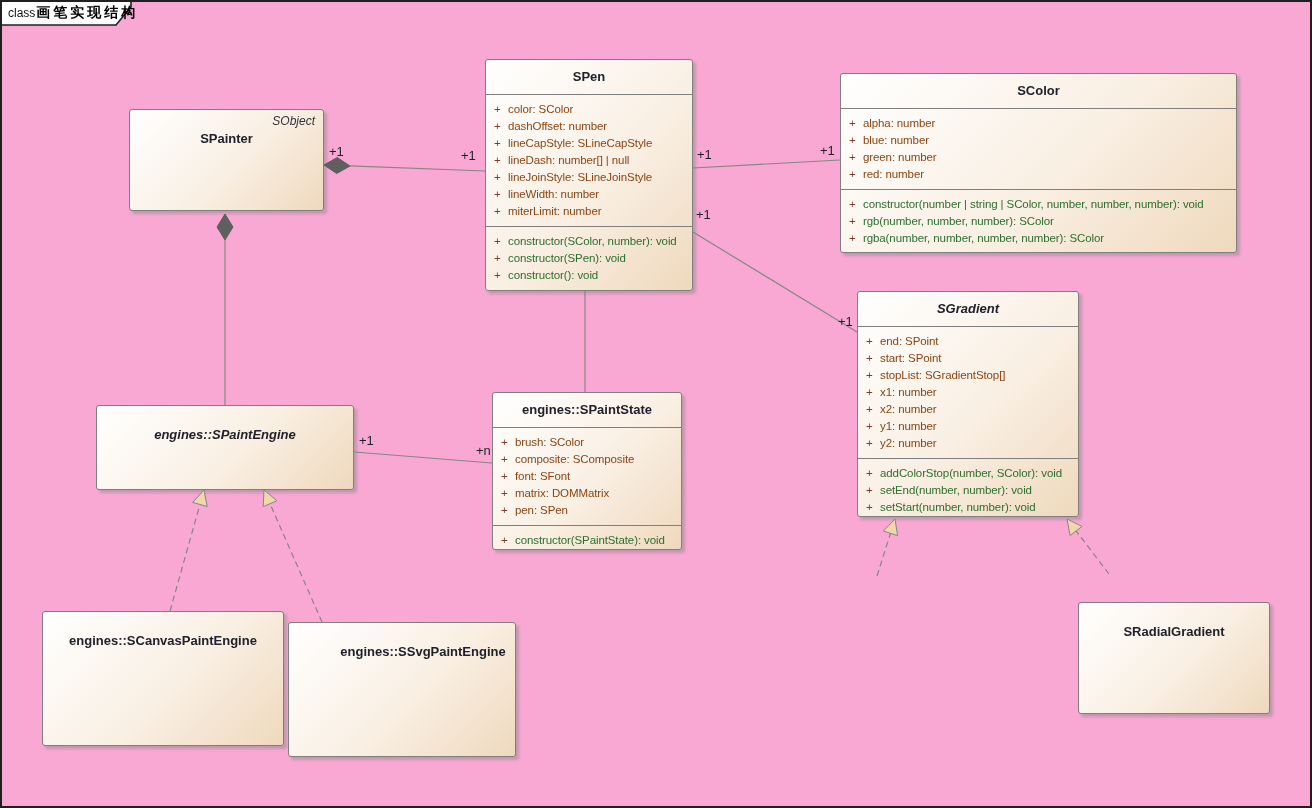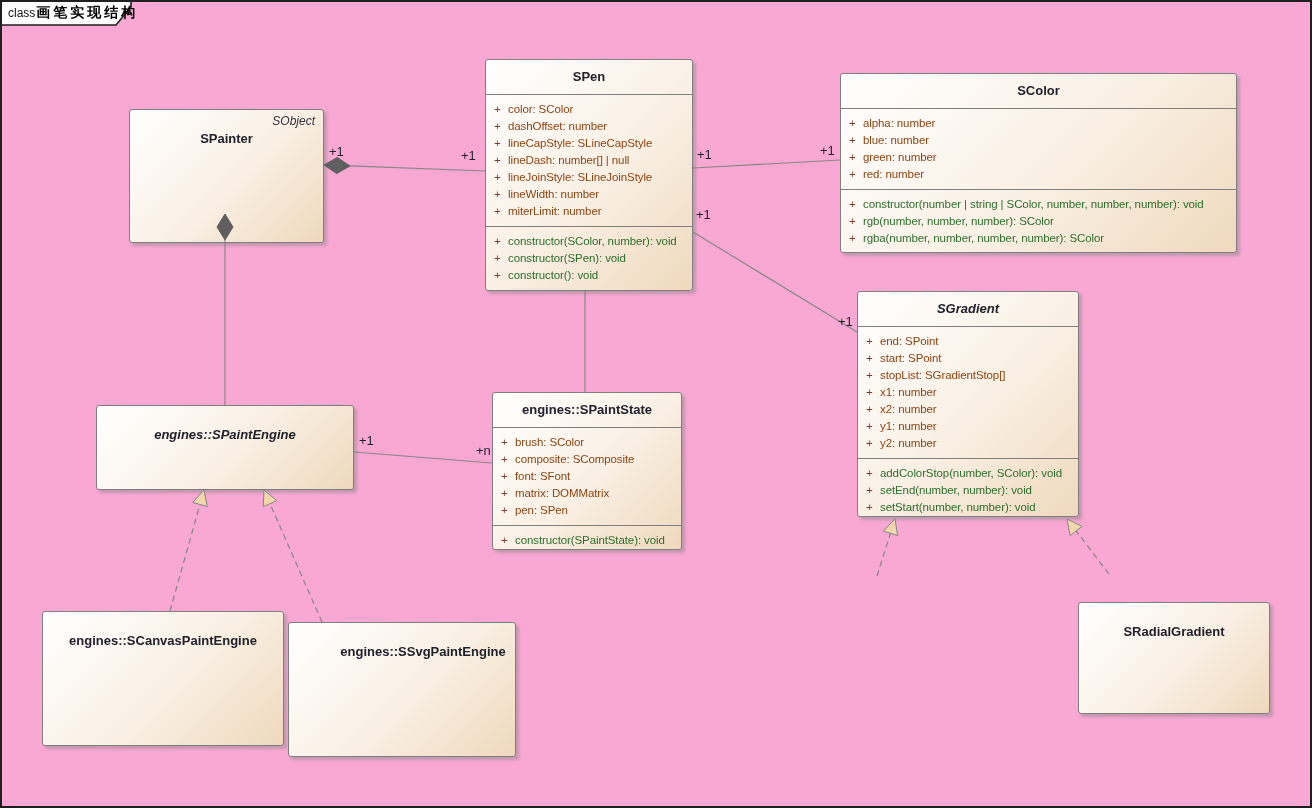--- a/index.html
+++ b/index.html
@@ -56,21 +56,21 @@
 
   <svg class="frame-tab-svg" width="136" height="28">
     <path d="M1,1 H131 V7 L116,25 H1 Z" fill="#ffffff" stroke="#1f1f1f" stroke-width="1.6"></path>
   </svg>
   <div class="tab-label">
     <span class="tab-keyword">class</span>
     <span class="tab-title">画笔实现结构</span>
   </div>
 
   <div id="stage">
-      <div class="classbox empty" style="left: 127px; top: 107px; width: 195px; height: 134px;">
+      <div class="classbox empty" style="left: 127px; top: 107px; width: 195px; height: 102px;">
         <div class="annotation">SObject</div>
         <div class="cb-header">
           <div class="cb-title">SPainter</div>
         </div>
       </div>
       <div class="classbox has-members" style="left: 483px; top: 57px; width: 208px; height: 232px;">
         <div class="cb-header">
           <div class="cb-title">SPen</div>
         </div>
         <div class="cb-section cb-attrs">

